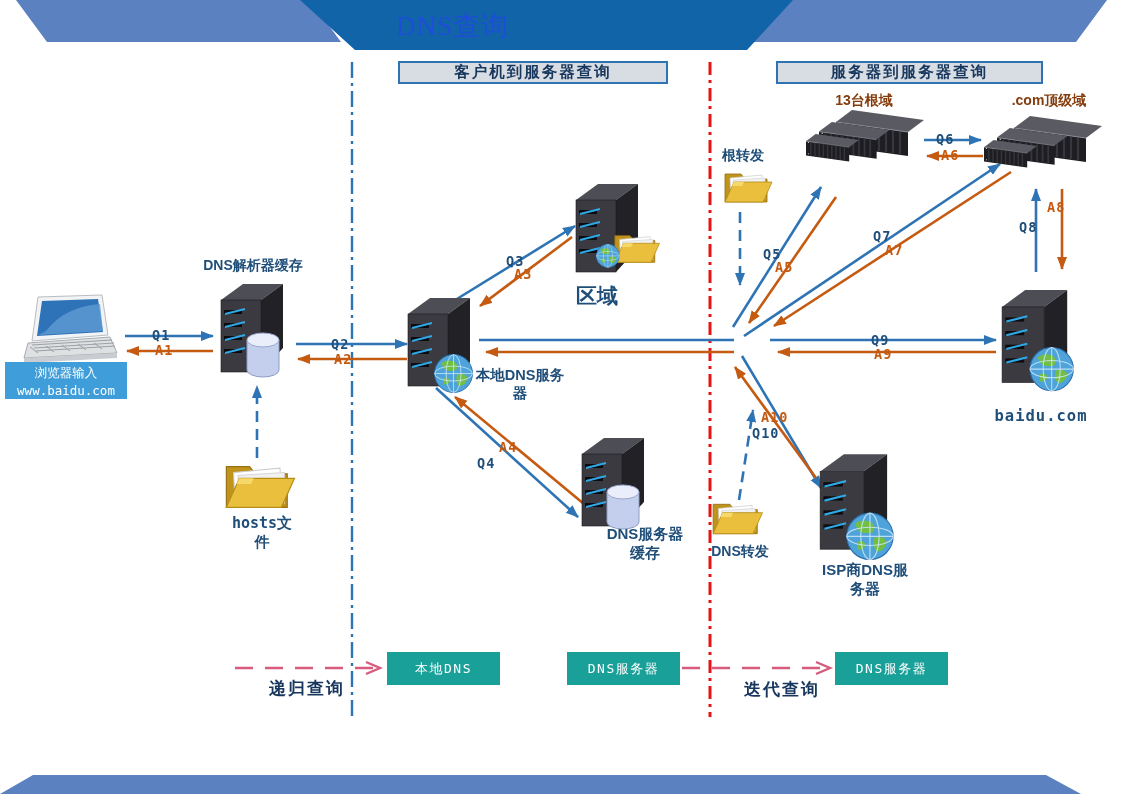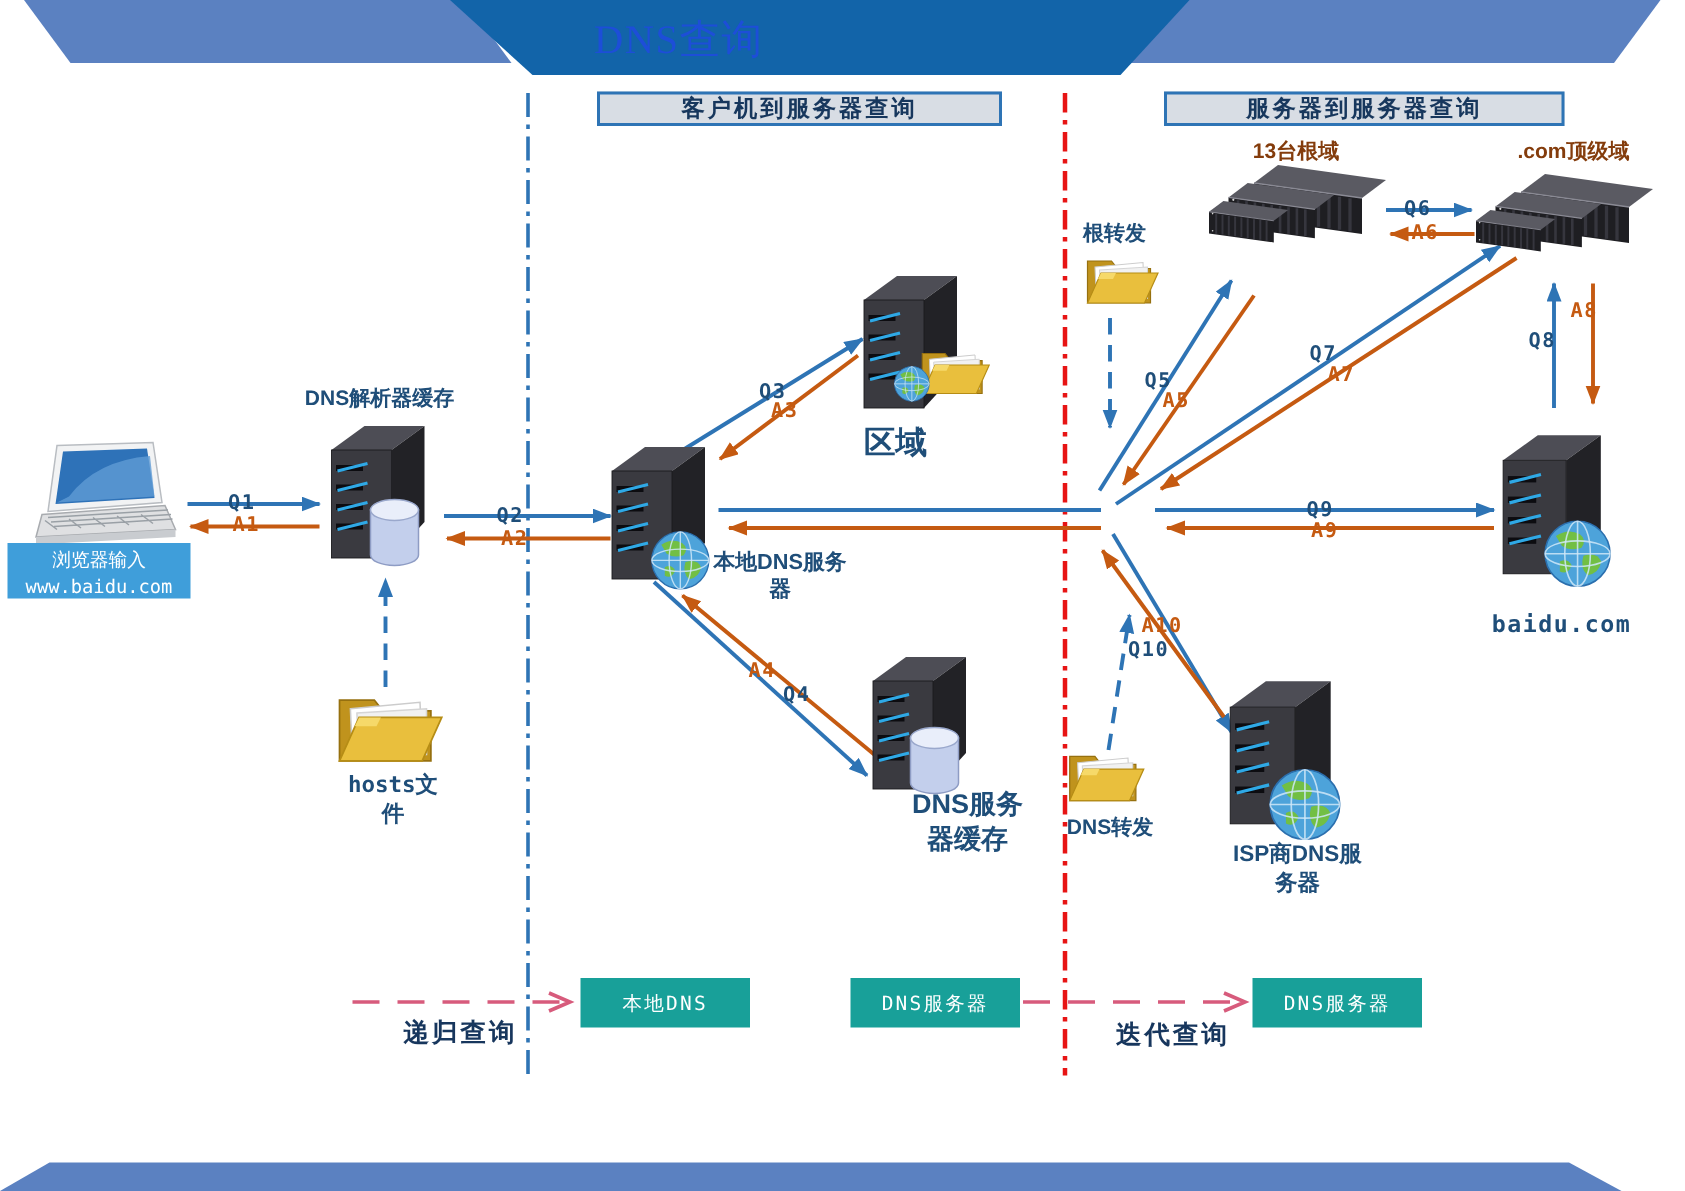--- a/index.html
+++ b/index.html
@@ -209,36 +209,36 @@
 
   <div class="browserbox">
     <div>浏览器输入</div>
     <div class="mono">www.baidu.com</div>
   </div>
 
   <div class="lbl" style="left:193px;top:257px;width:120px;font-size:14px;">DNS解析器缓存</div>
   <div class="lbl mono" style="left:226px;top:514px;width:72px;font-size:15px;">hosts文件</div>
   <div class="lbl" style="left:474px;top:366px;width:92px;font-size:14.5px;">本地DNS服务器</div>
   <div class="lbl" style="left:567px;top:283px;width:60px;font-size:21px;">区域</div>
-  <div class="lbl" style="left:604px;top:525px;width:82px;font-size:18px;">DNS服务器缓存</div>
+  <div class="lbl" style="left:604px;top:525px;width:82px;font-size:15px;">DNS服务器缓存</div>
   <div class="lbl" style="left:706px;top:147px;width:74px;font-size:14px;">根转发</div>
   <div class="lbl maroon" style="left:808px;top:92px;width:112px;font-size:14px;">13台根域</div>
   <div class="lbl maroon" style="left:988px;top:92px;width:122px;font-size:14px;">.com顶级域</div>
   <div class="lbl" style="left:698px;top:543px;width:84px;font-size:14px;">DNS转发</div>
   <div class="lbl" style="left:818px;top:561px;width:94px;font-size:15px;">ISP商DNS服务器</div>
   <div class="lbl mono" style="left:986px;top:407px;width:110px;font-size:15.5px;letter-spacing:1px;">baidu.com</div>
 
   <div class="alab q" style="left:152px;top:327px;">Q1</div>
   <div class="alab a" style="left:155px;top:342px;">A1</div>
   <div class="alab q" style="left:331px;top:336px;">Q2</div>
   <div class="alab a" style="left:334px;top:351px;">A2</div>
   <div class="alab q" style="left:506px;top:253px;">Q3</div>
   <div class="alab a" style="left:514px;top:266px;">A3</div>
   <div class="alab a" style="left:499px;top:439px;">A4</div>
-  <div class="alab q" style="left:522px;top:455px;">Q4</div>
+  <div class="alab q" style="left:477px;top:455px;">Q4</div>
   <div class="alab q" style="left:763px;top:246px;">Q5</div>
   <div class="alab a" style="left:775px;top:259px;">A5</div>
   <div class="alab q" style="left:936px;top:131px;">Q6</div>
   <div class="alab a" style="left:941px;top:147px;">A6</div>
   <div class="alab q" style="left:873px;top:228px;">Q7</div>
   <div class="alab a" style="left:885px;top:242px;">A7</div>
   <div class="alab q" style="left:1019px;top:219px;">Q8</div>
   <div class="alab a" style="left:1047px;top:199px;">A8</div>
   <div class="alab q" style="left:871px;top:332px;">Q9</div>
   <div class="alab a" style="left:874px;top:346px;">A9</div>

